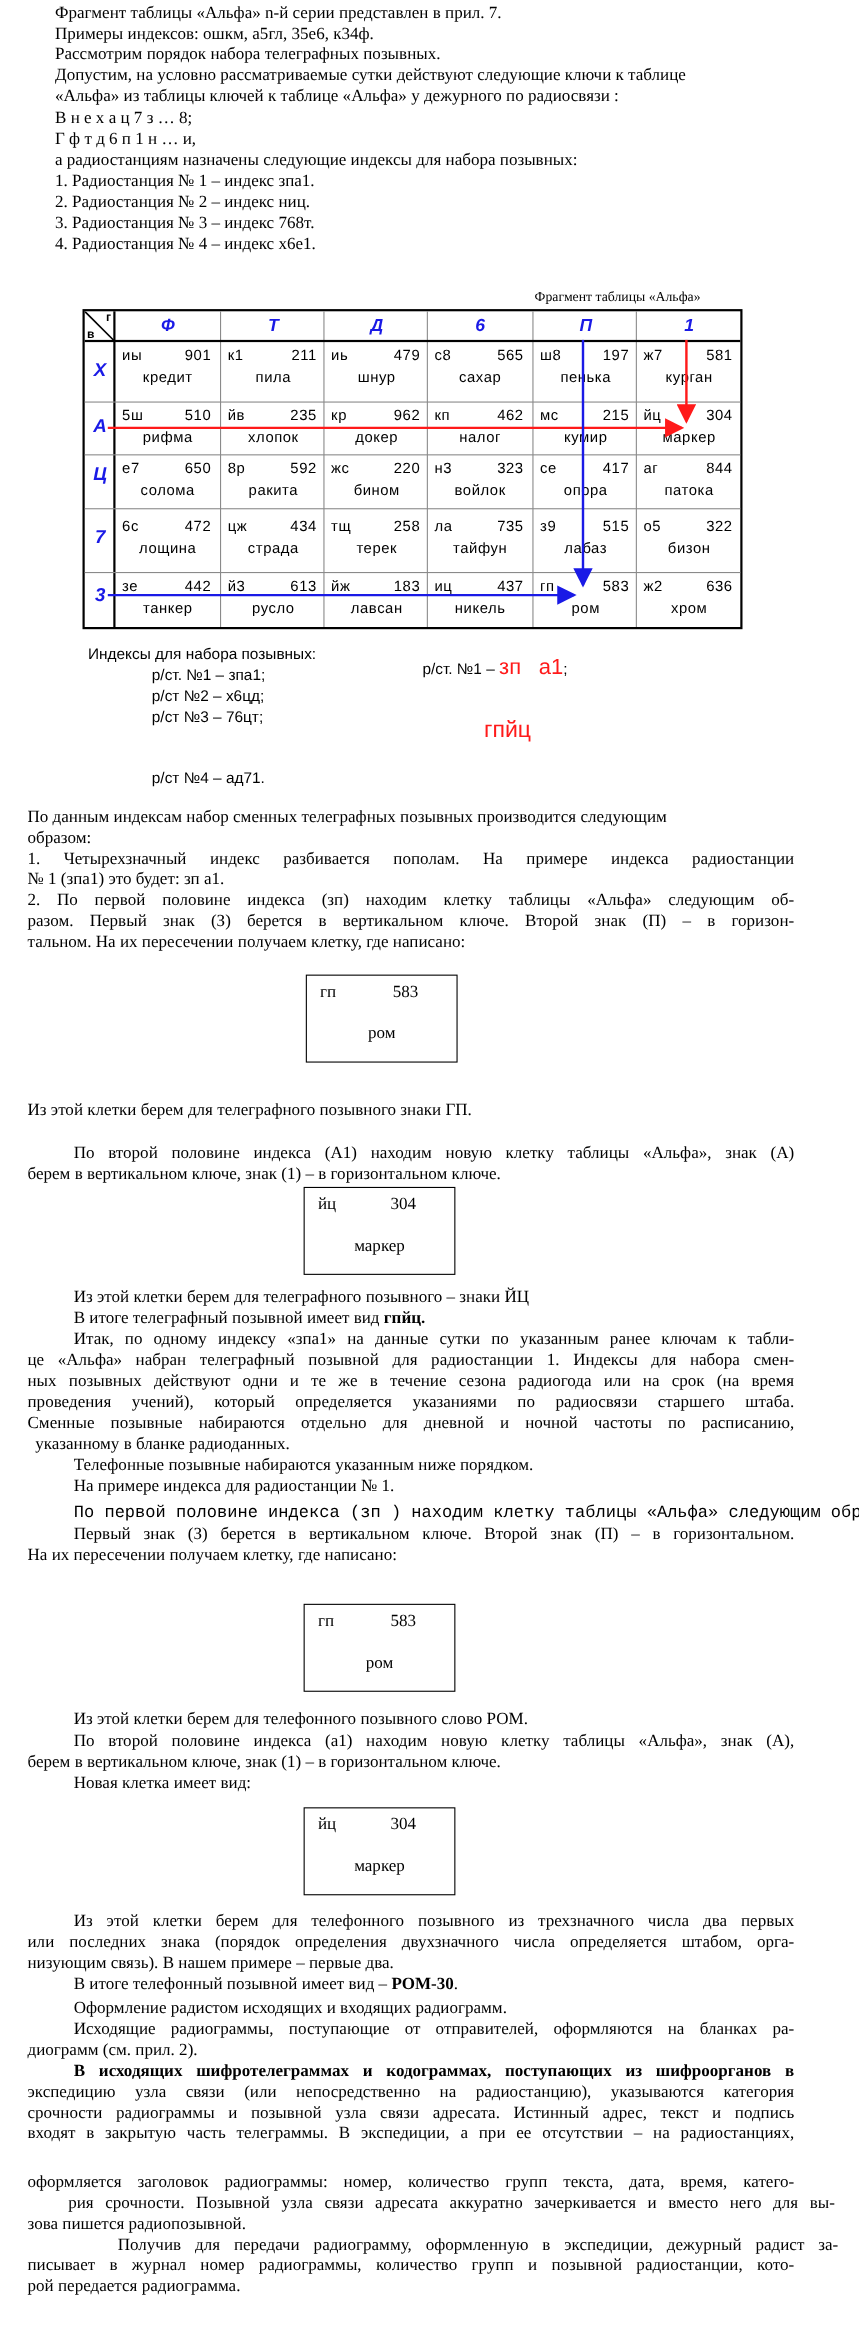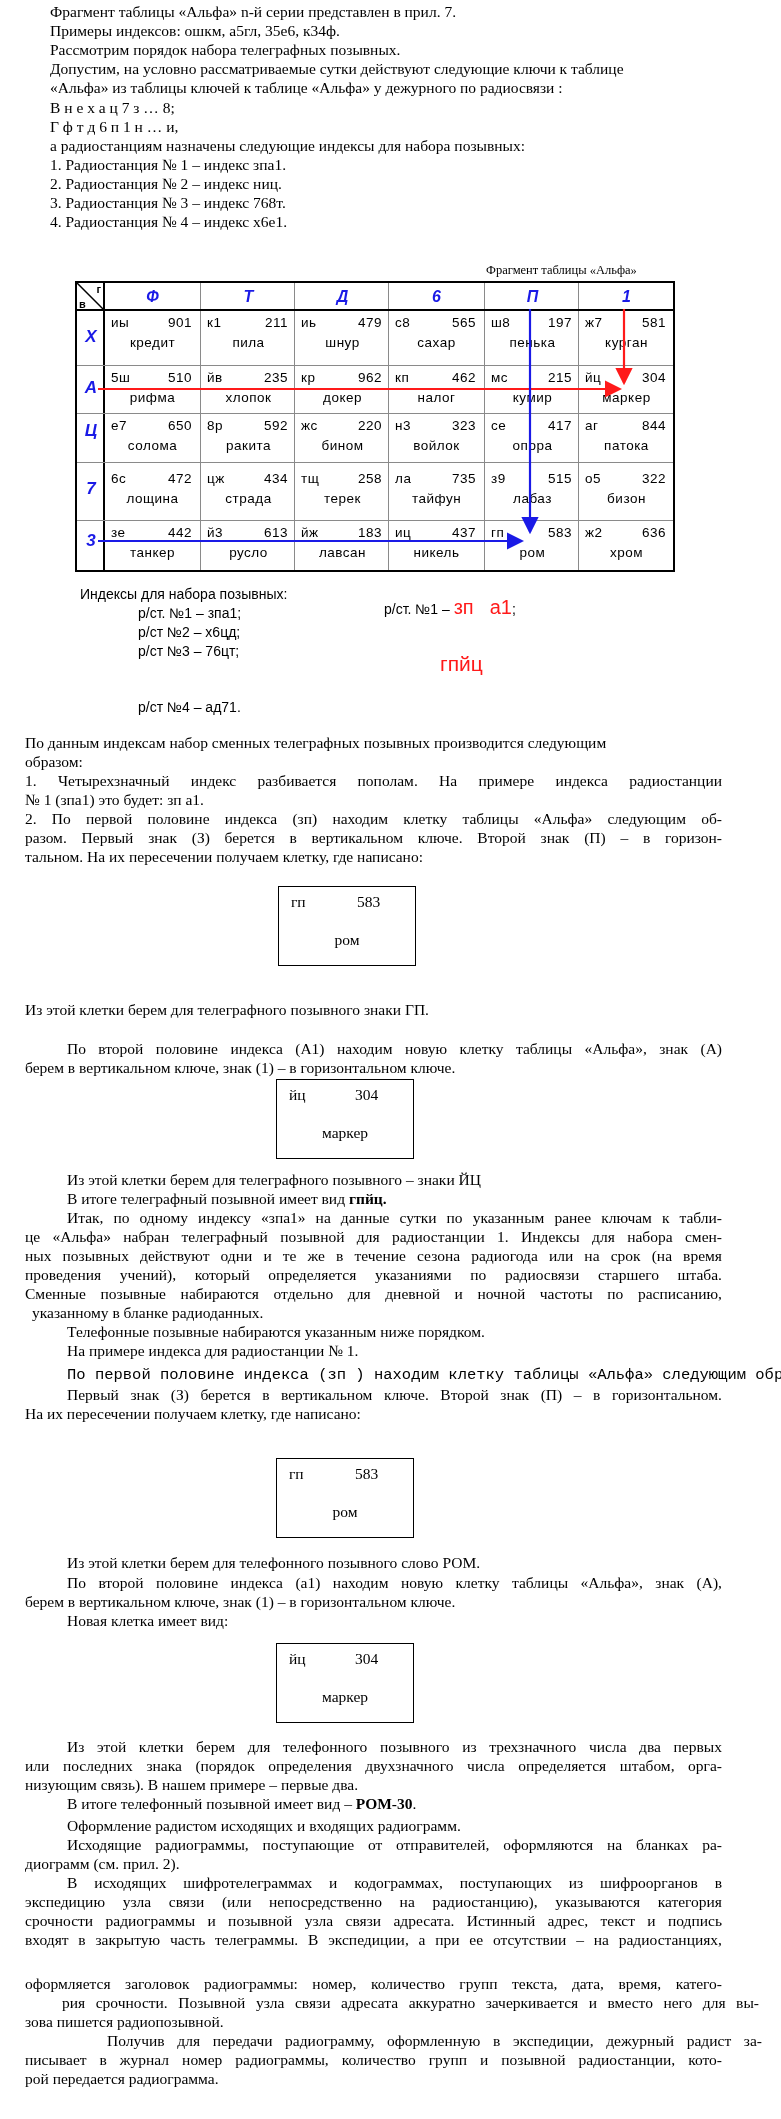--- a/index.html
+++ b/index.html
@@ -350,21 +350,21 @@
   <span class="word">маркер</span>
 </div>
 
 <div class="j jl" style="left:67px; top:1737px; width:655px;">Из этой клетки берем для телефонного позывного из трехзначного числа два первых</div>
 <div class="j jl" style="left:25px; top:1756px; width:697px;">или последних знака (порядок определения двухзначного числа определяется штабом, орга-</div>
 <div class="t" style="left:25px; top:1775px;">низующим связь). В нашем примере – первые два.</div>
 <div class="t" style="left:67px; top:1794px;"><span>В итоге телефонный позывной имеет вид – </span><span class="b">РОМ-30</span><span>.</span></div>
 <div class="t" style="left:67px; top:1816px;">Оформление радистом исходящих и входящих радиограмм.</div>
 <div class="j jl" style="left:67px; top:1835px; width:655px;">Исходящие радиограммы, поступающие от отправителей, оформляются на бланках ра-</div>
 <div class="t" style="left:25px; top:1854px;">диограмм (см. прил. 2).</div>
-<div class="j jl" style="left:67px; top:1873px; width:655px;">В исходящих шифротелеграммах и кодограммах, поступающих из шифроорганов в</div>
+<div class="j jl" style="left:67px; top:1873px; width:655px;font-weight:bold;">В исходящих шифротелеграммах и кодограммах, поступающих из шифроорганов в</div>
 <div class="j jl" style="left:25px; top:1892px; width:697px;">экспедицию узла связи (или непосредственно на радиостанцию), указываются категория</div>
 <div class="j jl" style="left:25px; top:1911px; width:697px;">срочности радиограммы и позывной узла связи адресата. Истинный адрес, текст и подпись</div>
 <div class="j jl" style="left:25px; top:1930px; width:697px;">входят в закрытую часть телеграммы. В экспедиции, а при ее отсутствии – на радиостанциях,</div>
 <div class="j jl" style="left:25px; top:1974px; width:697px;">оформляется заголовок радиограммы: номер, количество групп текста, дата, время, катего-</div>
 <div class="j jl" style="left:25px; top:1993px; width:697px;margin-left:37px;">рия срочности. Позывной узла связи адресата аккуратно зачеркивается и вместо него для вы-</div>
 <div class="t" style="left:25px; top:2012px;">зова пишется радиопозывной.</div>
 <div class="j jl" style="left:67px; top:2031px; width:655px;margin-left:40px;">Получив для передачи радиограмму, оформленную в экспедиции, дежурный радист за-</div>
 <div class="j jl" style="left:25px; top:2050px; width:697px;">писывает в журнал номер радиограммы, количество групп и позывной радиостанции, кото-</div>
 <div class="t" style="left:25px; top:2069px;">рой передается радиограмма.</div>
 

